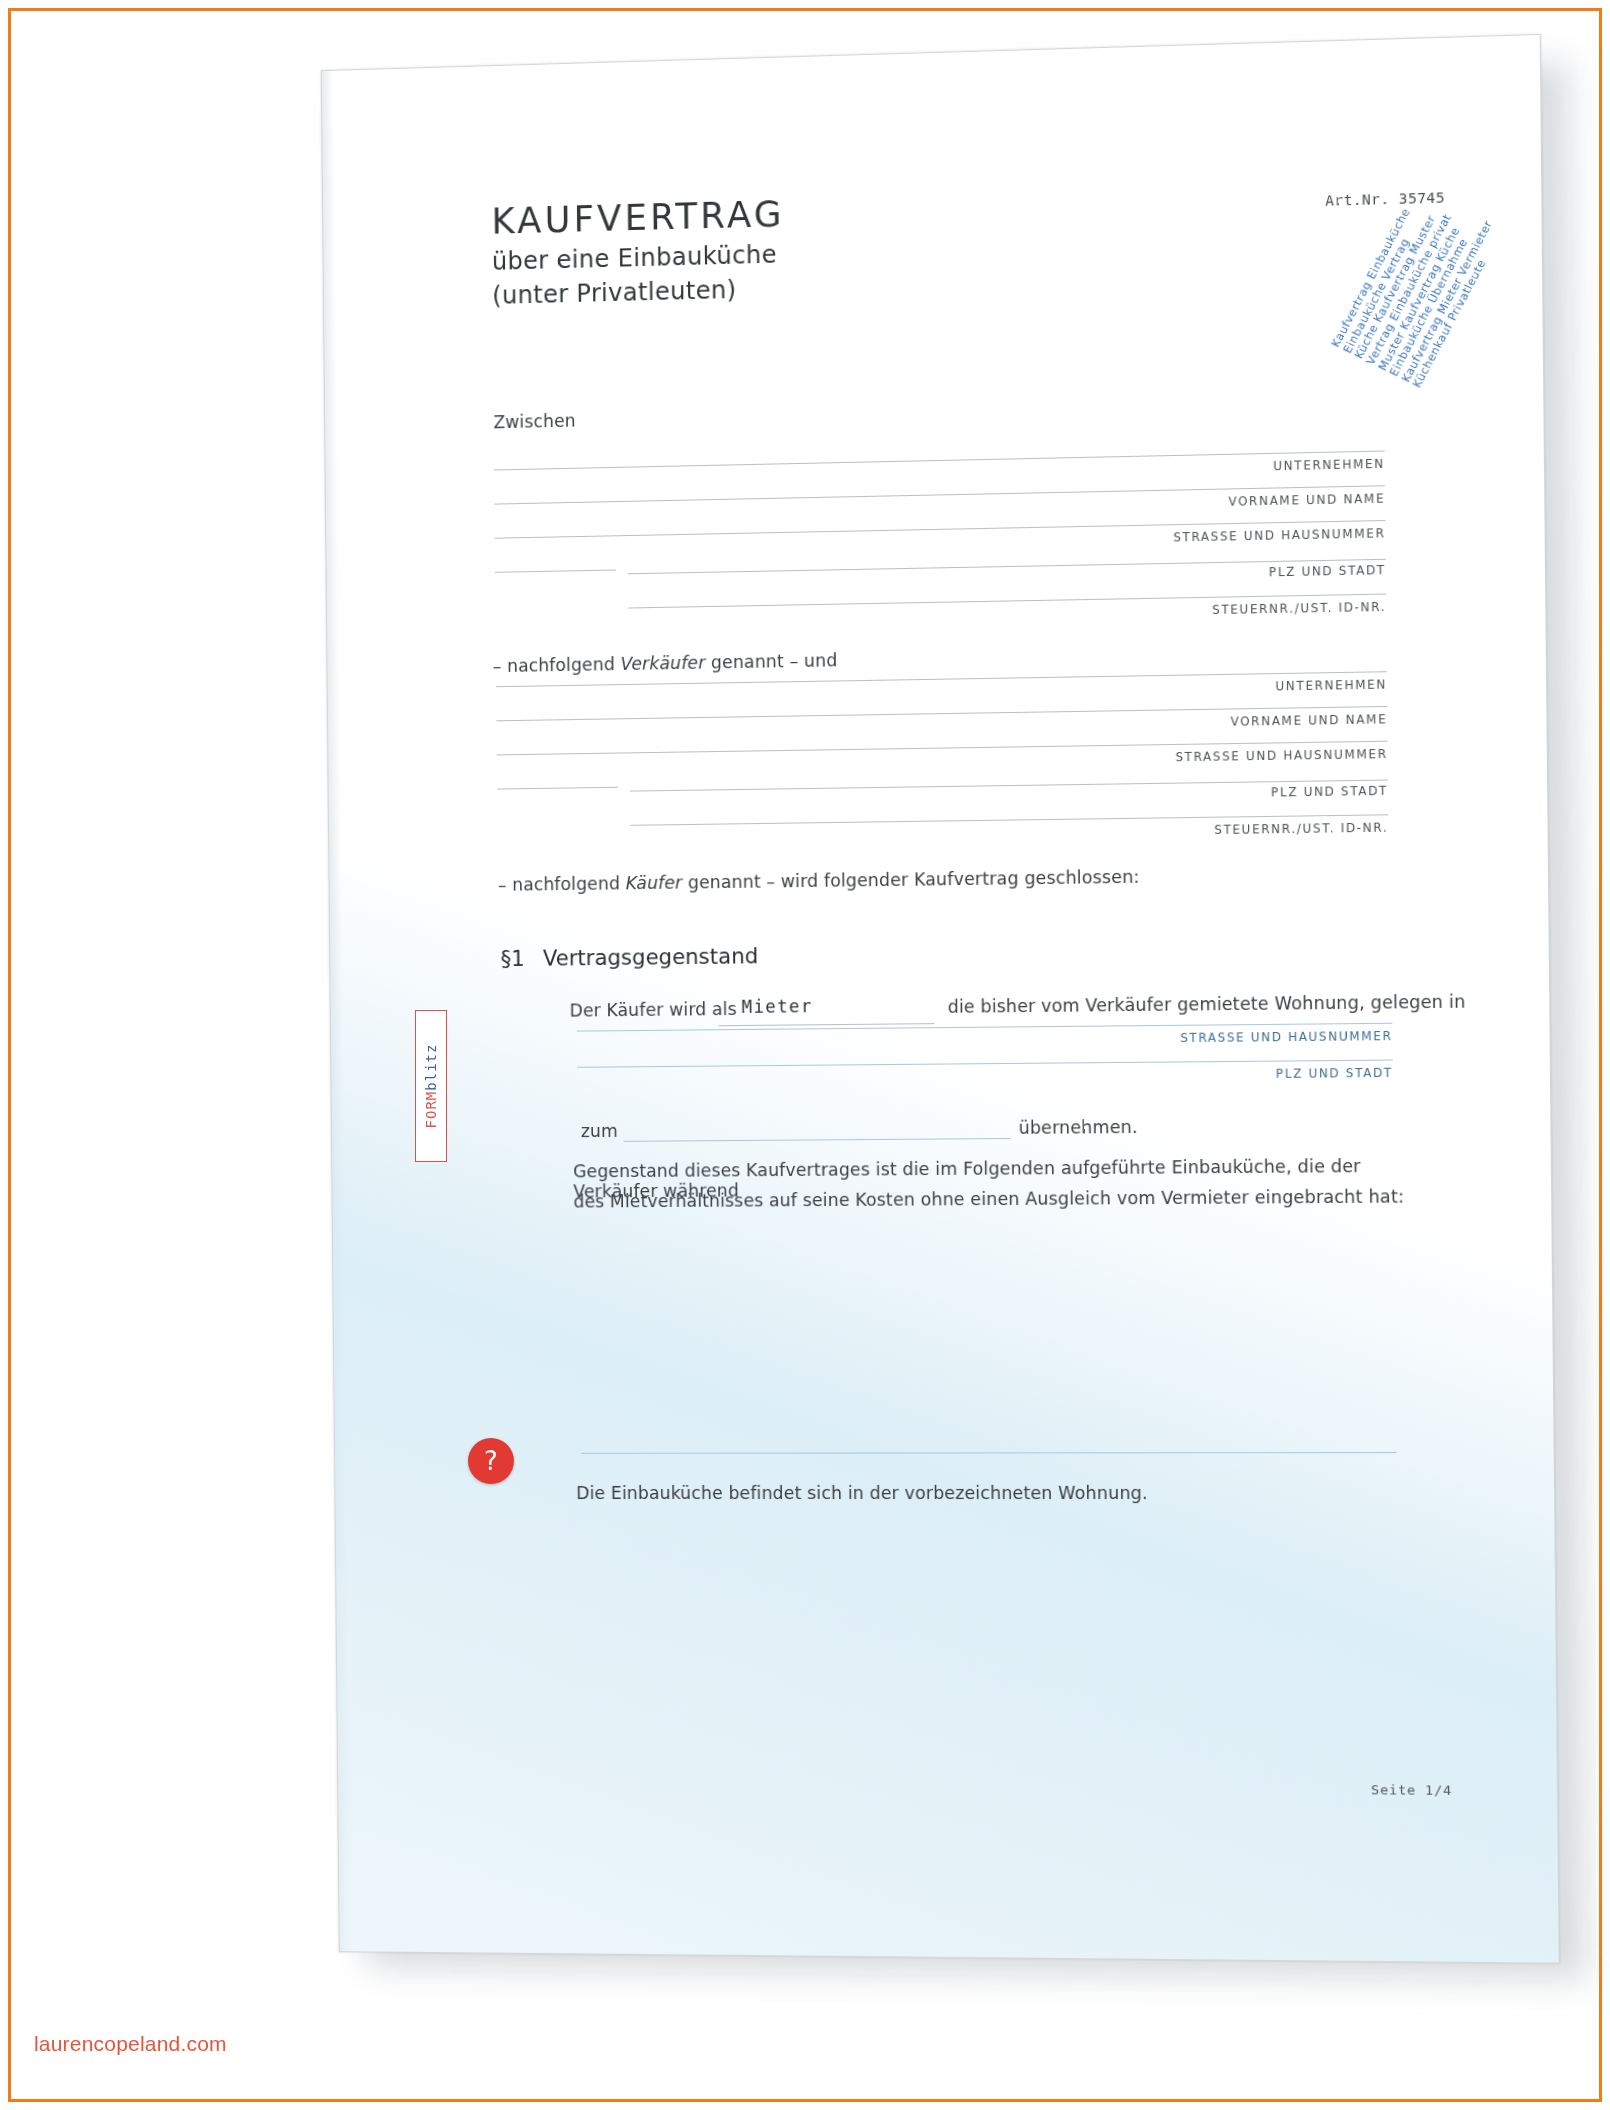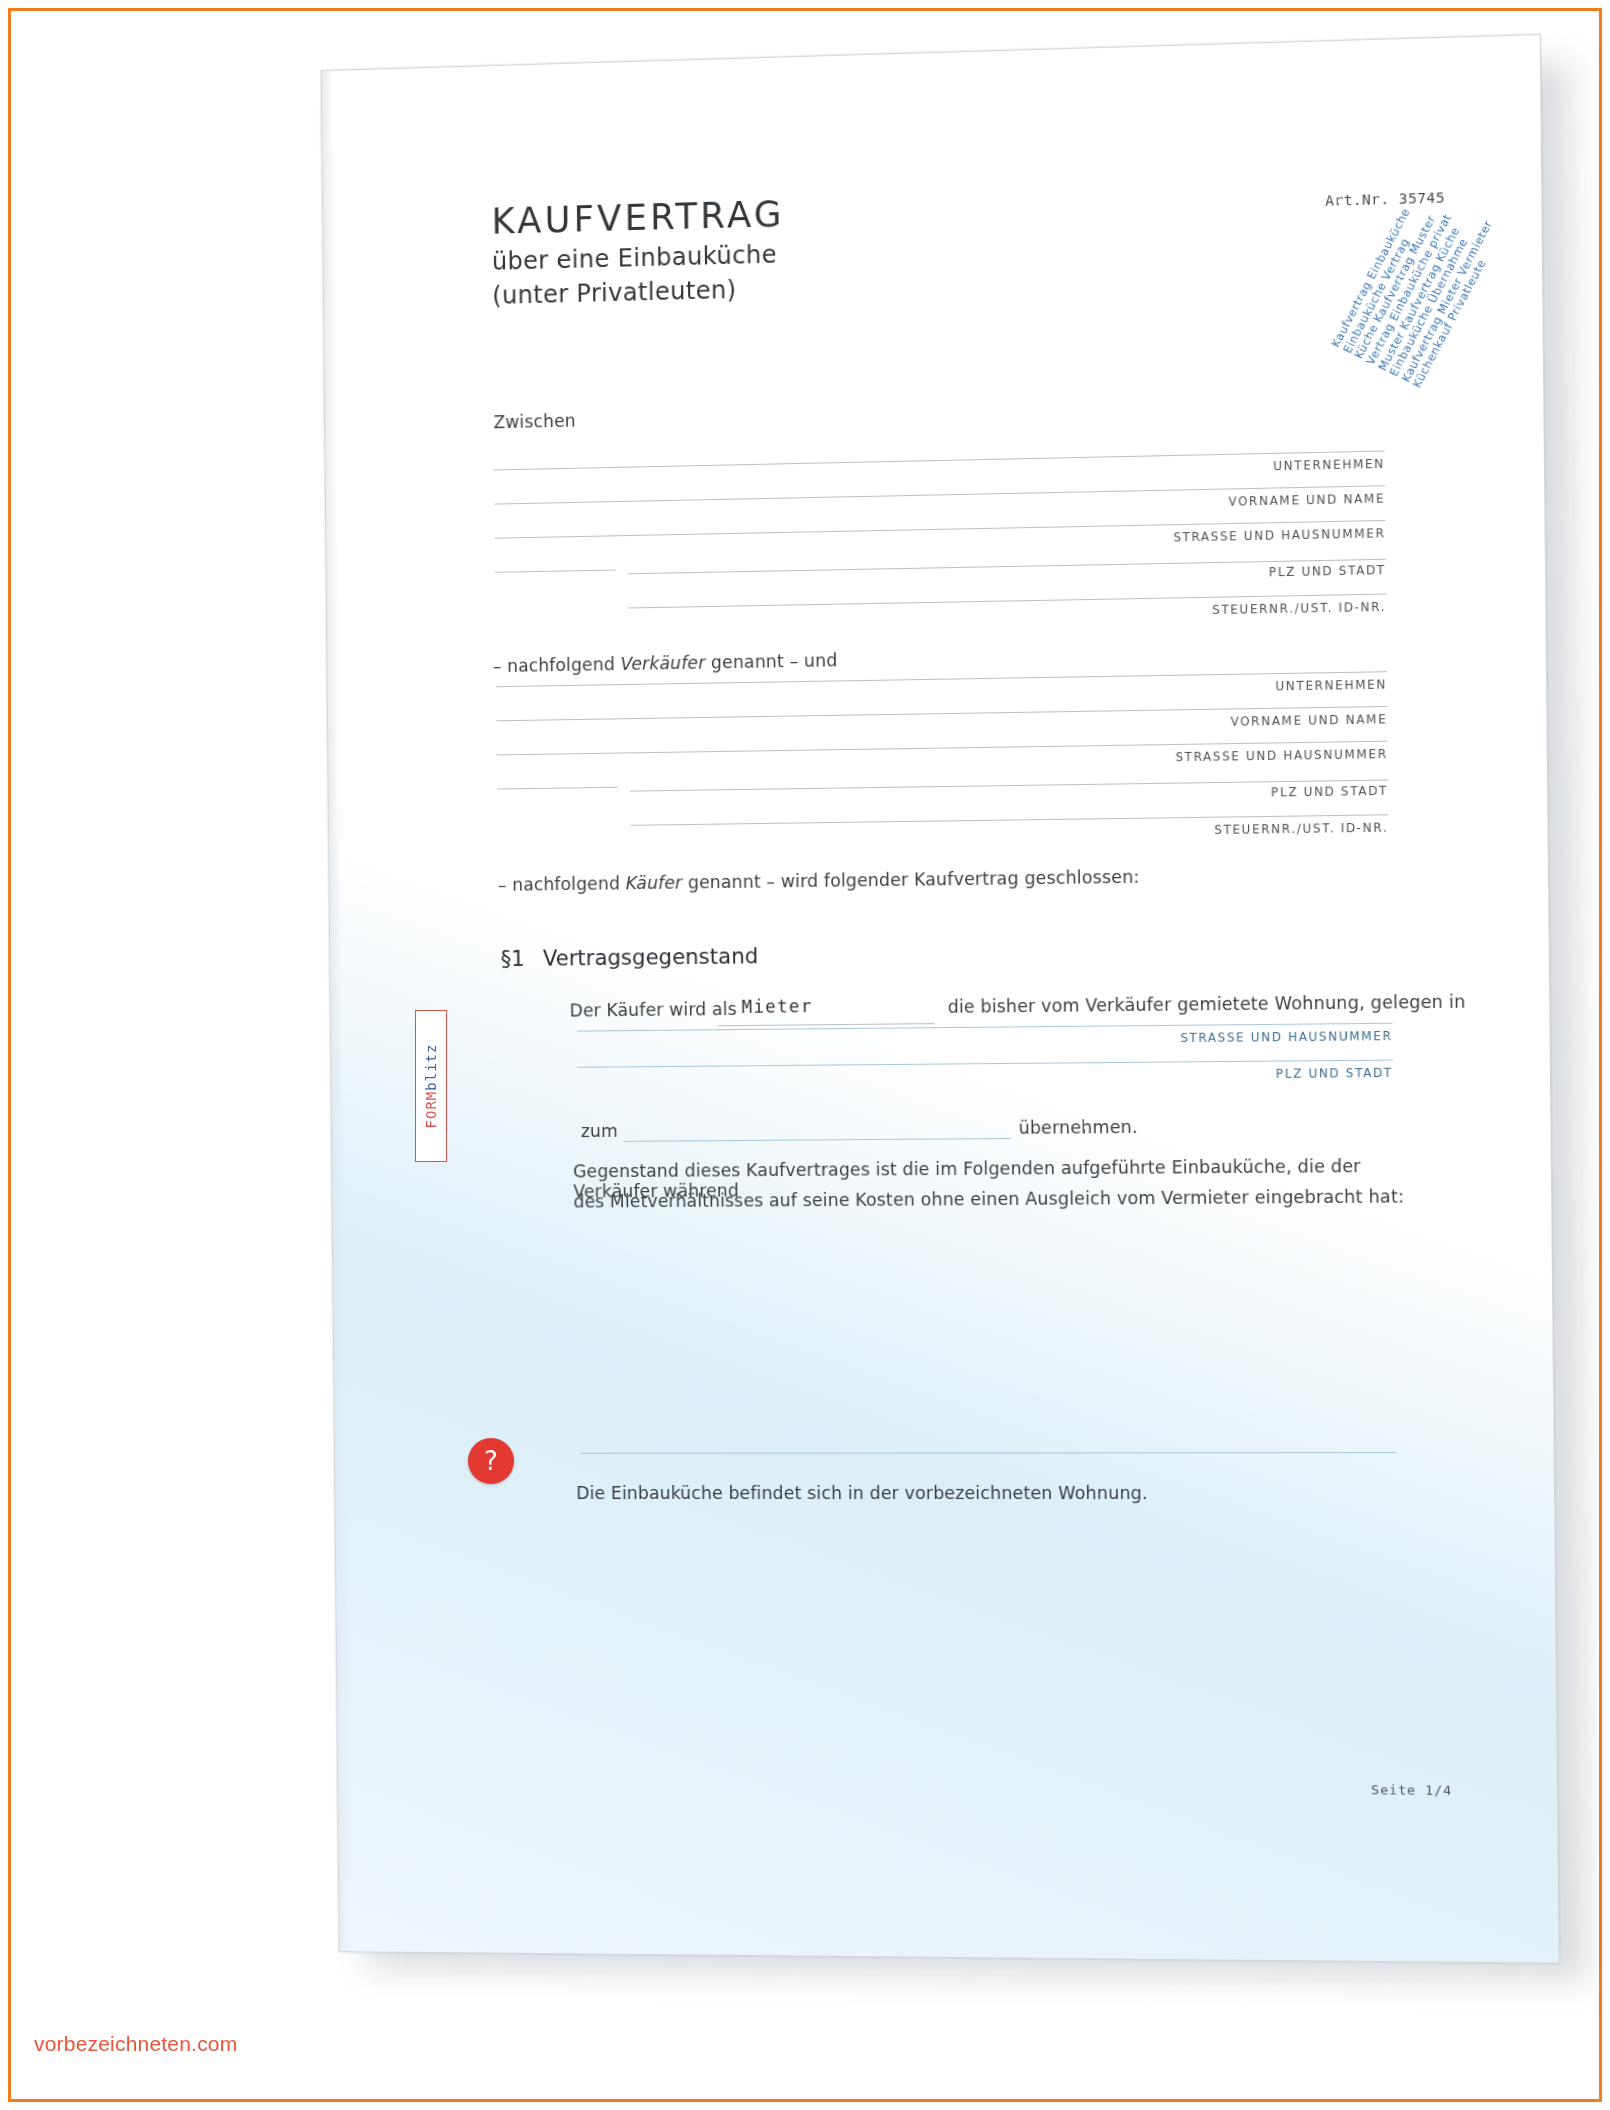--- a/index.html
+++ b/index.html
@@ -229,21 +229,21 @@
     justify-content: center;
     z-index: 25;
     box-shadow: 0 1px 3px rgba(0,0,0,.25);
   }
 </style>
 </head>
 <body>
 
 <div id="frame"></div>
 
-<div id="site-url">vorbezeichneten.com</div>
+<div id="site-url">laurencopeland.com</div>
 
 <div id="doc-wrap">
   <div id="doc-shadow"></div>
   <div id="sheet">
     <div id="spine"></div>
 
     <div class="content">
 
       <div id="title-block">
         <div id="doc-title">KAUFVERTRAG</div>

